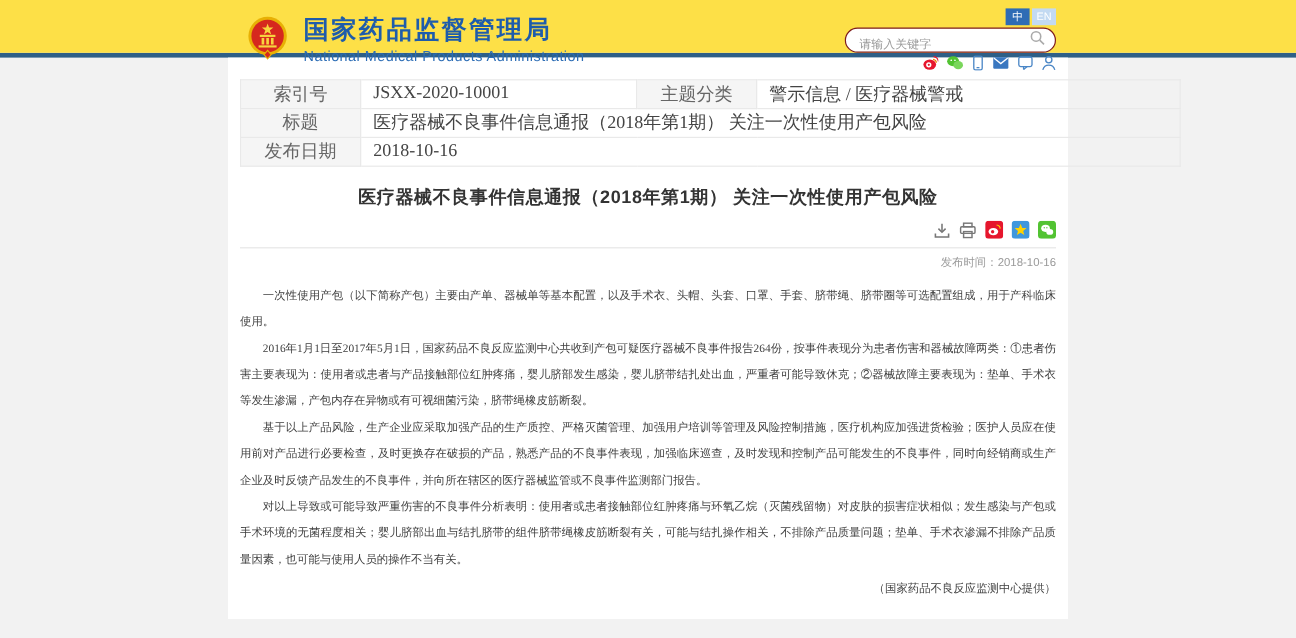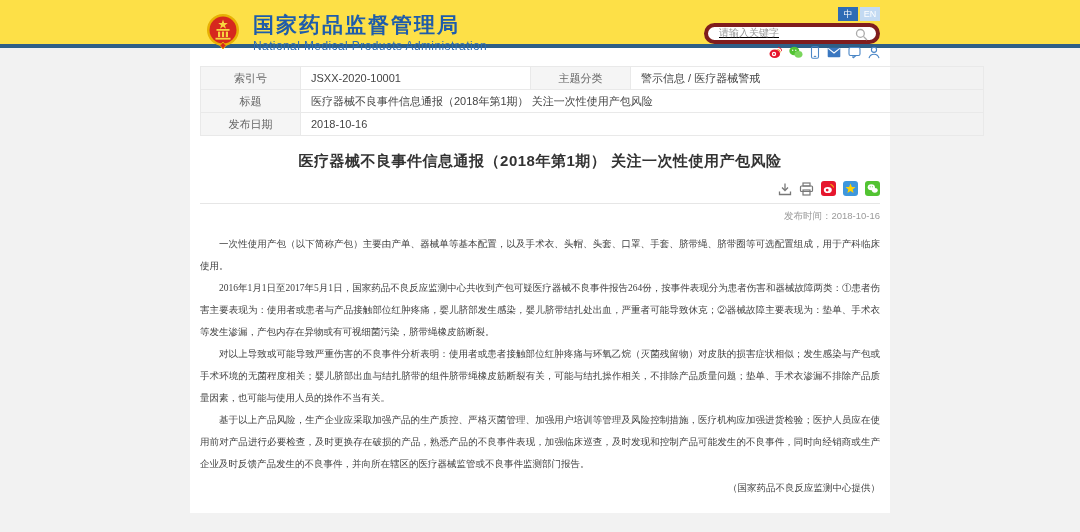--- a/index.html
+++ b/index.html
@@ -11,33 +11,33 @@
   .brand { position:absolute; left:203px; top:11px; display:flex; align-items:center; }
   .brand-text { margin-left:10px; }
   .site-title { color:#1e5cab; font-size:21px; font-weight:bold; letter-spacing:2px; line-height:24px; }
   .site-subtitle { color:#2b6cb5; font-size:12px; letter-spacing:0.4px; margin-top:2px; }
 
   .lang-toggle { position:absolute; right:200px; top:7px; display:flex; }
   .lang-box { width:20px; height:14px; font-size:9px; color:#fff; display:flex; align-items:center; justify-content:center; cursor:pointer; }
   .lang-zh { background:#2e6cb5; }
   .lang-en { background:#c3daf2; margin-left:2px; }
 
-  .search-wrap { position:absolute; right:200px; top:23px; width:176px; height:21px; border:4px solid #7f1d1d; border-radius:11px; background:#fff; display:flex; align-items:flex-start; padding:0 8px 0 11px;text-decoration:underline; }
+  .search-wrap { position:absolute; right:200px; top:23px; width:176px; height:21px; border:1px solid #7f1d1d; border-radius:11px; background:#fff; display:flex; align-items:flex-end; padding:0 8px 0 11px; }
   .search-input { flex:1; border:none; outline:none; font-size:10px; color:#333; background:transparent; min-width:0; }
   .search-input::placeholder { color:#999; }
 
   .social-row { position:absolute; right:200px; top:46px; display:flex; gap:7px; align-items:center; }
   .social-row svg { display:block; cursor:pointer; }
 
   .blue-bar { width:1080px; height:4px; background:#2e5f87; }
 
   
   .content { width:700px; margin:0 auto; background:#ffffff; padding:18px 10px 14px; }
 
-  table.meta { width:784px; border-collapse:collapse; font-size:11px; color:#555; }
+  table.meta { width:784px; border-collapse:collapse; font-size:15px; color:#555;font-family:Liberation Serif, serif; }
   table.meta td { border:1px solid #e9e9e9; height:23px; padding:2px 10px; }
   td.mlabel { background:#f5f5f5; text-align:center; width:100px; color:#666; }
   td.mval1 { width:230px; color:#444; }
   td.mval  { color:#444; }
 
   .article-title { text-align:center; font-size:15px; font-weight:600; color:#333333; margin-top:16px; letter-spacing:0.5px; }
 
   .toolbar { display:flex; justify-content:flex-end; align-items:center; gap:7px; margin-top:10px; padding-bottom:7px; border-bottom:1px solid #e6e6e6; }
   .toolbar svg { display:block; cursor:pointer; }
 
@@ -198,22 +198,22 @@
           <circle cx="7.4" cy="5.8" r="0.55" fill="#52c332"></circle>
       </svg>
     </span>
   </div>
 
   <div class="publish-time">发布时间：2018-10-16</div>
 
   <div class="body-text">
     <p>一次性使用产包（以下简称产包）主要由产单、器械单等基本配置，以及手术衣、头帽、头套、口罩、手套、脐带绳、脐带圈等可选配置组成，用于产科临床使用。</p>
     <p>2016年1月1日至2017年5月1日，国家药品不良反应监测中心共收到产包可疑医疗器械不良事件报告264份，按事件表现分为患者伤害和器械故障两类：①患者伤害主要表现为：使用者或患者与产品接触部位红肿疼痛，婴儿脐部发生感染，婴儿脐带结扎处出血，严重者可能导致休克；②器械故障主要表现为：垫单、手术衣等发生渗漏，产包内存在异物或有可视细菌污染，脐带绳橡皮筋断裂。</p>
+    <p>基于以上产品风险，生产企业应采取加强产品的生产质控、严格灭菌管理、加强用户培训等管理及风险控制措施，医疗机构应加强进货检验；医护人员应在使用前对产品进行必要检查，及时更换存在破损的产品，熟悉产品的不良事件表现，加强临床巡查，及时发现和控制产品可能发生的不良事件，同时向经销商或生产企业及时反馈产品发生的不良事件，并向所在辖区的医疗器械监管或不良事件监测部门报告。</p>
     <p>对以上导致或可能导致严重伤害的不良事件分析表明：使用者或患者接触部位红肿疼痛与环氧乙烷（灭菌残留物）对皮肤的损害症状相似；发生感染与产包或手术环境的无菌程度相关；婴儿脐部出血与结扎脐带的组件脐带绳橡皮筋断裂有关，可能与结扎操作相关，不排除产品质量问题；垫单、手术衣渗漏不排除产品质量因素，也可能与使用人员的操作不当有关。</p>
-    <p>基于以上产品风险，生产企业应采取加强产品的生产质控、严格灭菌管理、加强用户培训等管理及风险控制措施，医疗机构应加强进货检验；医护人员应在使用前对产品进行必要检查，及时更换存在破损的产品，熟悉产品的不良事件表现，加强临床巡查，及时发现和控制产品可能发生的不良事件，同时向经销商或生产企业及时反馈产品发生的不良事件，并向所在辖区的医疗器械监管或不良事件监测部门报告。</p>
   </div>
 
   <div class="credit">（国家药品不良反应监测中心提供）</div>
 </div>
 
 <div class="footer">
   
   
   
 </div>

